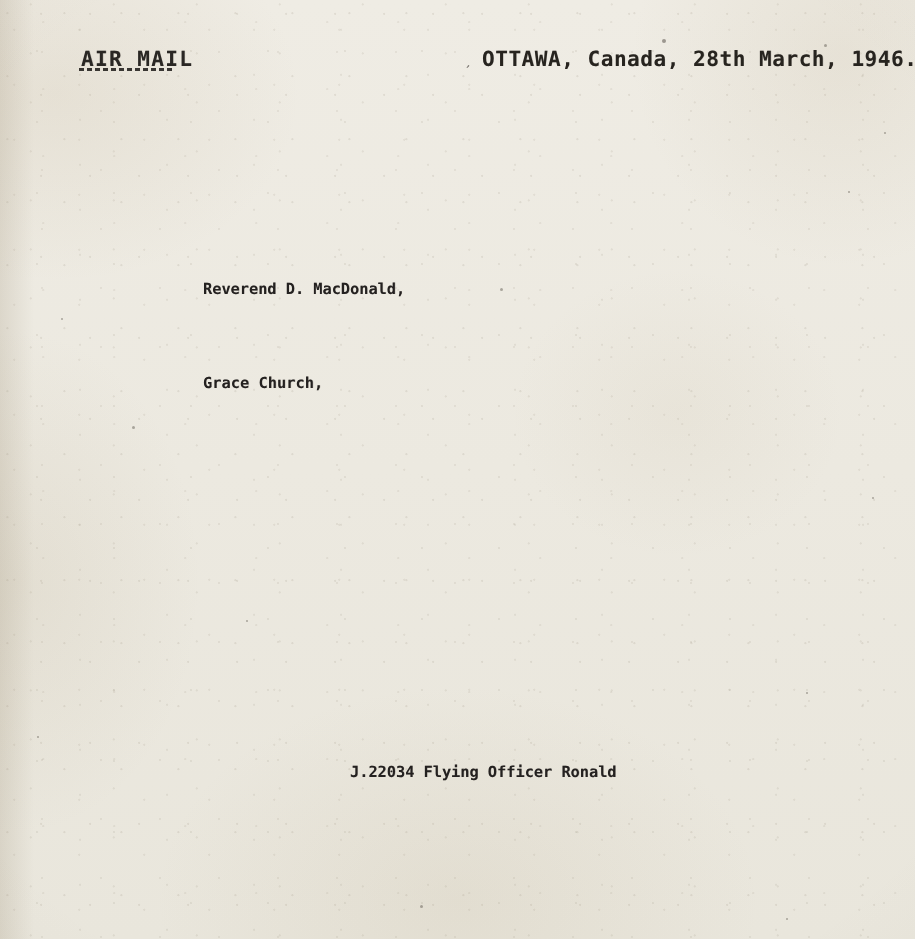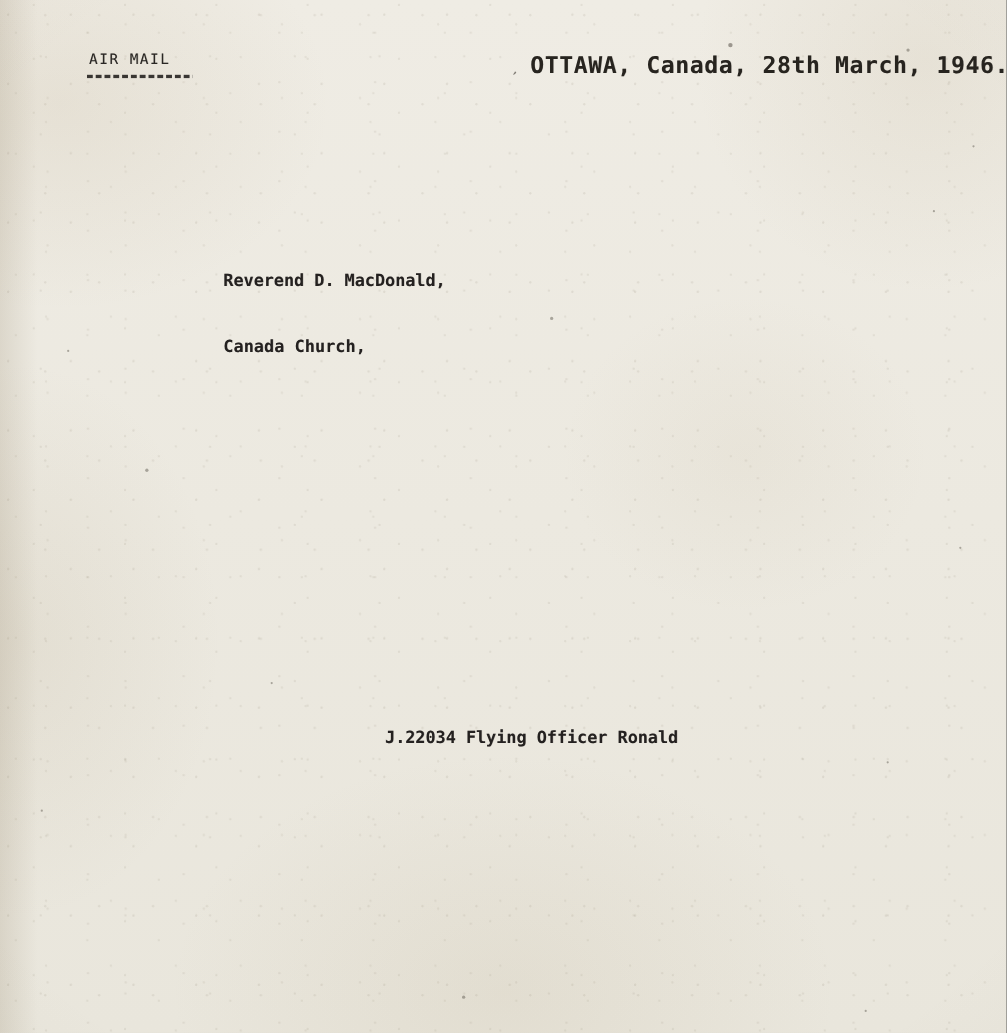--- a/index.html
+++ b/index.html
@@ -82,22 +82,22 @@
     top: 47px;
     left: 0;
     width: 915px;
     height: 34px;
   }
 
   #airmail {
     position: absolute;
     left: 81px;
     top: 0;
-    font-size: 13px;
-    font-weight: 400;
+    font-size: 21px;
+    font-weight: 700;
     letter-spacing: 1.4px;
     color: #2a2724;
     text-shadow: .4px .3px 0 rgba(40,36,32,.32);
   }
   #airmail-rule {
     position: absolute;
     left: 79px;
     top: 21px;
     width: 96px;
     height: 3px;
@@ -136,21 +136,21 @@
   }
 
   .blk {
     font-size: 15.3px;
     line-height: 20.3px;
     font-weight: 600;
     letter-spacing: .05px;
     color: #242120;
     text-shadow: .35px .25px 0 rgba(45,40,36,.30);
   }
-  .blk .ln { display: block; }
+  .blk .ln { display: block; margin-top: 34px; }
 
   .gap-addr   { height: 35px; }
   .gap-salut  { height: 28px; }
 
   
   .ln:nth-child(3n)   { letter-spacing: .18px; }
   .ln:nth-child(4n+1) { letter-spacing: -.02px; }
   .ln:nth-child(5n)   { margin-left: .7px; }
   .ln:nth-child(7n)   { margin-left: -.5px; }
 
@@ -175,21 +175,21 @@
       <div id="airmail">AIR MAIL</div>
       <div id="airmail-rule"></div>
       <div id="date-stray">,</div>
       <div id="dateline">OTTAWA, Canada, 28th March, 1946.</div>
     </div>
 
     <div id="body-block">
 
       <div class="blk">
         <span class="ln">Reverend D. MacDonald,</span>
-        <span class="ln">Canada Church,</span>
+        <span class="ln">Grace Church,</span>
       </div>
 
       <div class="gap-addr"></div>
 
 
       <div class="gap-salut"></div>
 
       <div class="blk">
         <span class="ln">                J.22034 Flying Officer Ronald</span>
         

